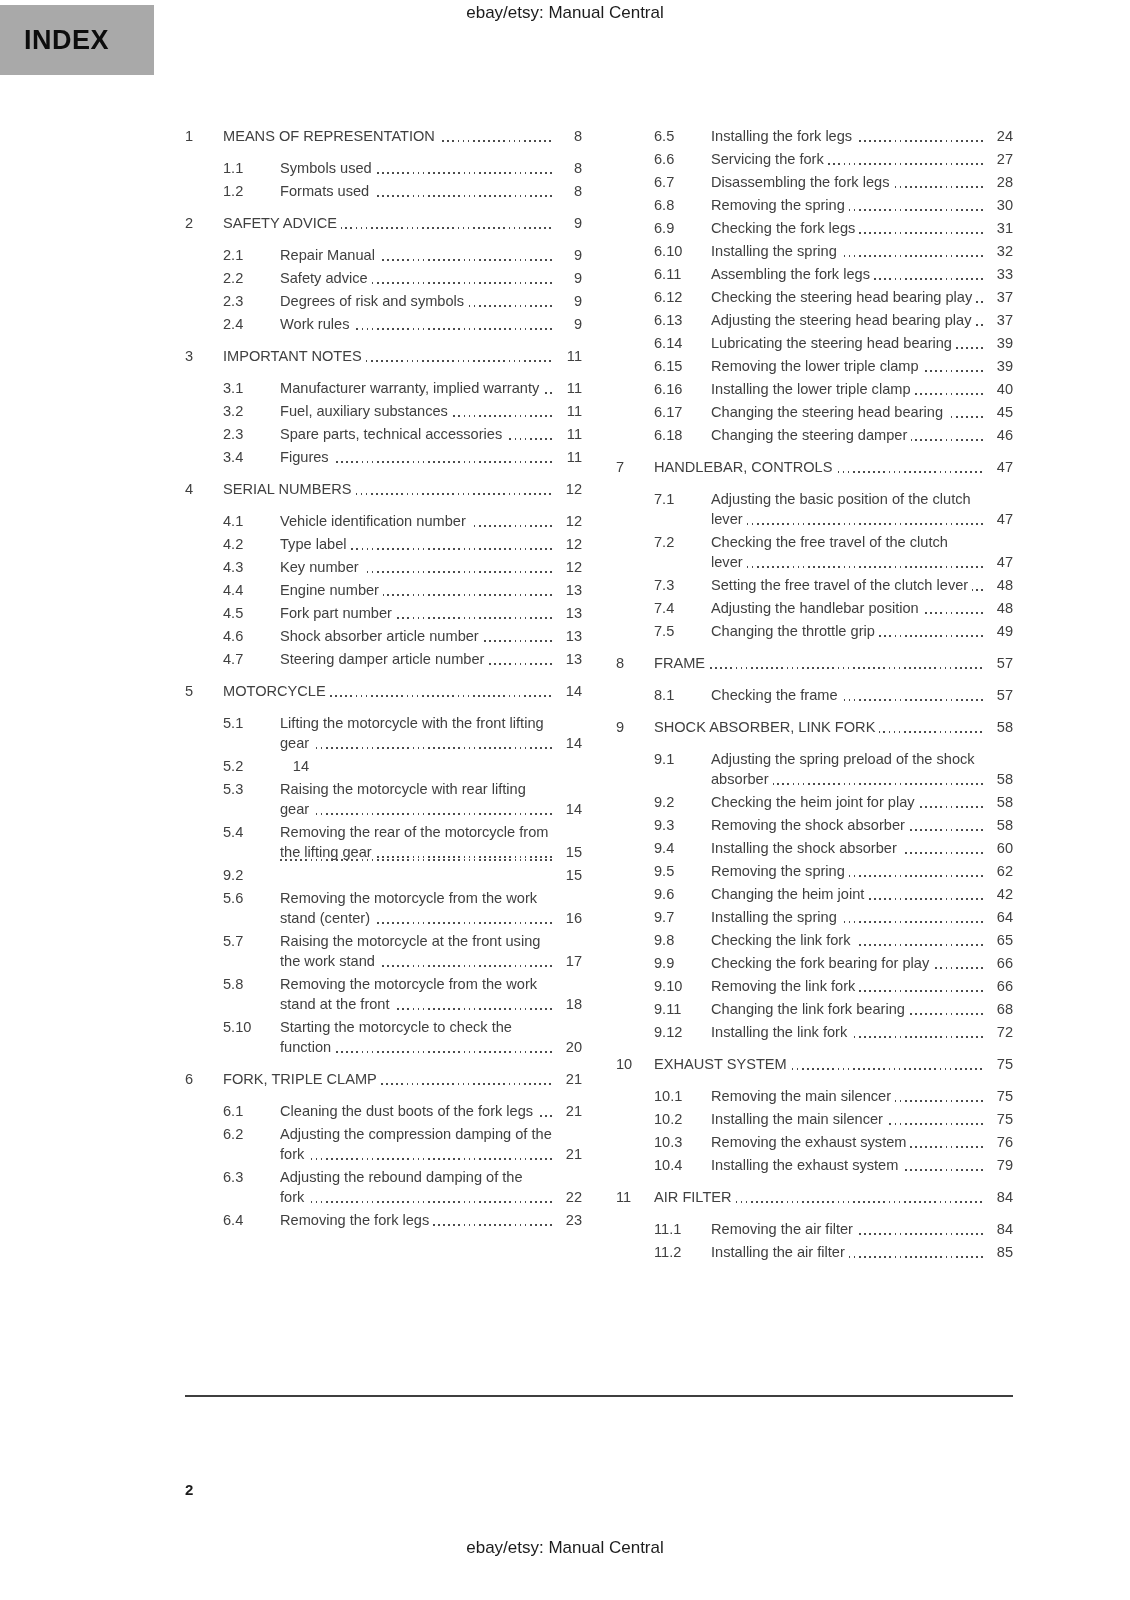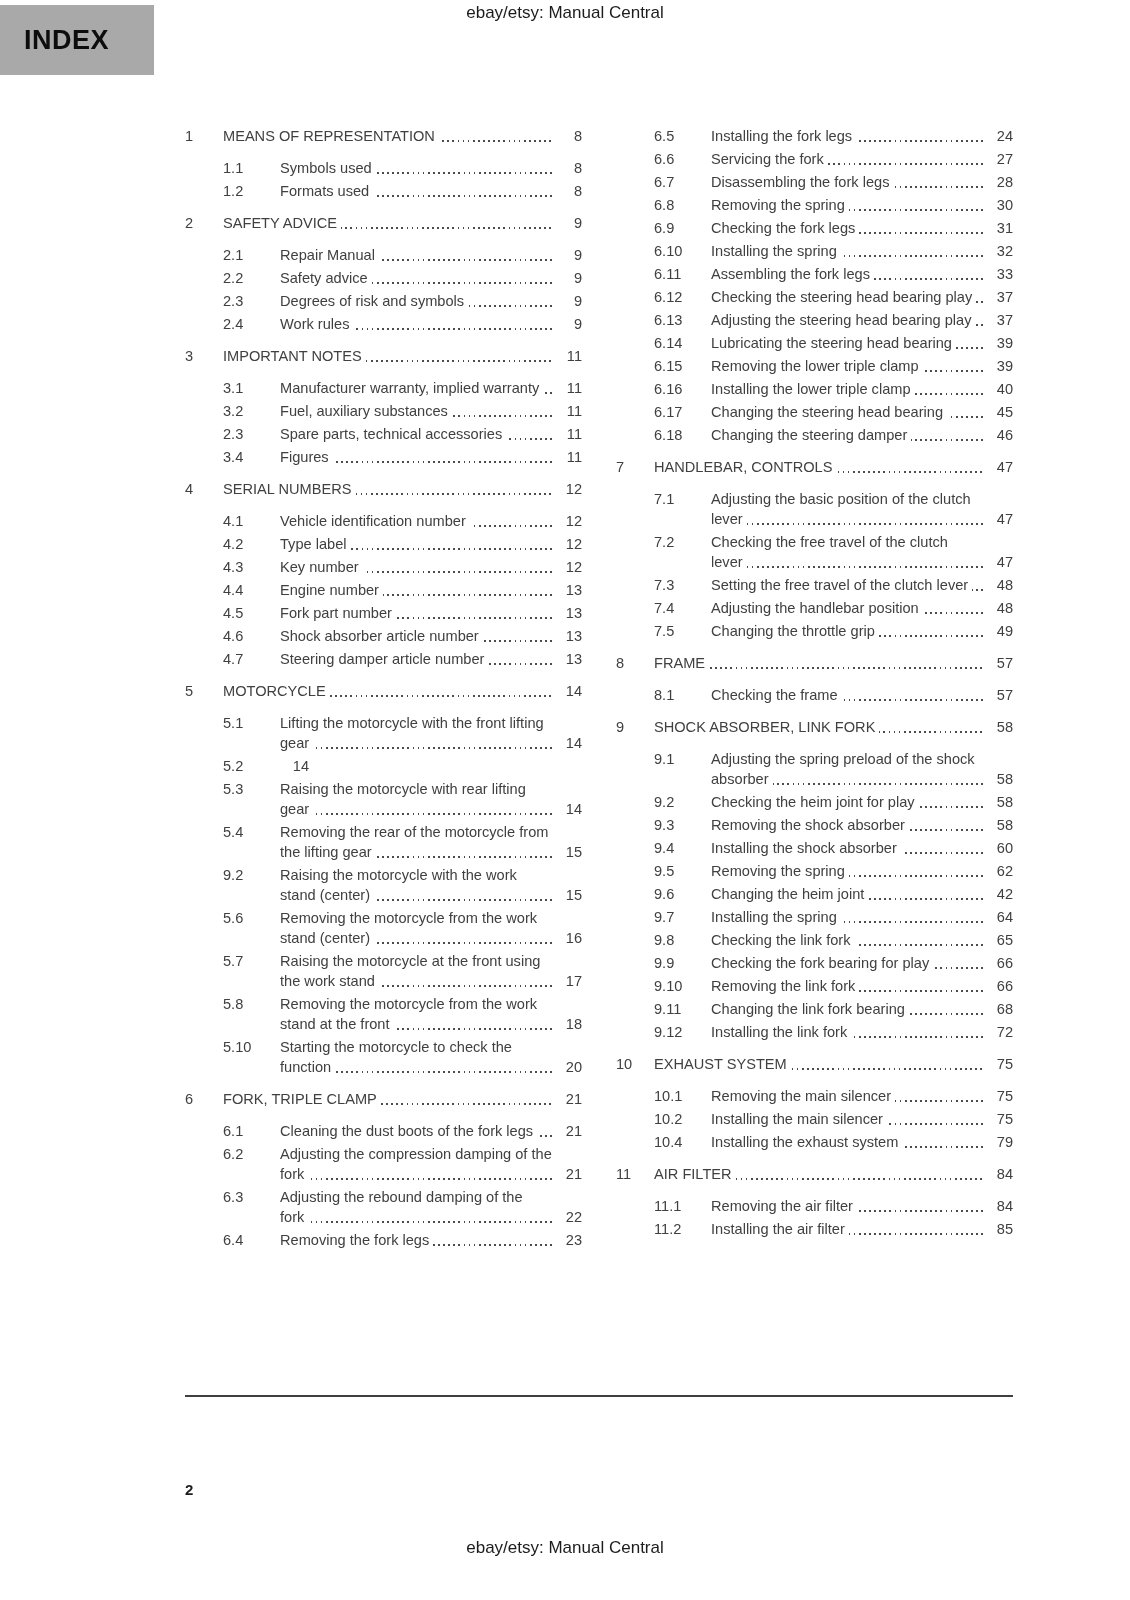--- a/index.html
+++ b/index.html
@@ -254,21 +254,21 @@
         <span class="mid"><span class="dotline"></span><span class="t">Raising the motorcycle with rear lifting gear</span></span>
         <span class="page">14</span>
       </div>
       <div class="row sub">
         <span class="num">5.4</span>
         <span class="mid"><span class="dotline"></span><span class="t">Removing the rear of the motorcycle from the lifting gear</span></span>
         <span class="page">15</span>
       </div>
       <div class="row sub">
         <span class="num">9.2</span>
-        <span class="mid"><span class="dotline"></span><span class="t">Raising the motorcycle with the work stand (center)</span></span>
+        <span class="mid"><span class="dotline"></span></span>
         <span class="page">15</span>
       </div>
       <div class="row sub">
         <span class="num">5.6</span>
         <span class="mid"><span class="dotline"></span><span class="t">Removing the motorcycle from the work stand (center)</span></span>
         <span class="page">16</span>
       </div>
       <div class="row sub">
         <span class="num">5.7</span>
         <span class="mid"><span class="dotline"></span><span class="t">Raising the motorcycle at the front using the work stand</span></span>
@@ -495,20 +495,25 @@
         <span class="num">10.1</span>
         <span class="mid"><span class="dotline"></span><span class="t">Removing the main silencer</span></span>
         <span class="page">75</span>
       </div>
       <div class="row sub">
         <span class="num">10.2</span>
         <span class="mid"><span class="dotline"></span><span class="t">Installing the main silencer</span></span>
         <span class="page">75</span>
       </div>
       <div class="row sub">
+        <span class="num">10.3</span>
+        <span class="mid"><span class="dotline"></span><span class="t">Removing the exhaust system</span></span>
+        <span class="page">76</span>
+      </div>
+      <div class="row sub">
         <span class="num">10.4</span>
         <span class="mid"><span class="dotline"></span><span class="t">Installing the exhaust system</span></span>
         <span class="page">79</span>
       </div>
       <div class="row section">
         <span class="num">11</span>
         <span class="mid"><span class="dotline"></span><span class="t">AIR FILTER</span></span>
         <span class="page">84</span>
       </div>
       <div class="row sub">

